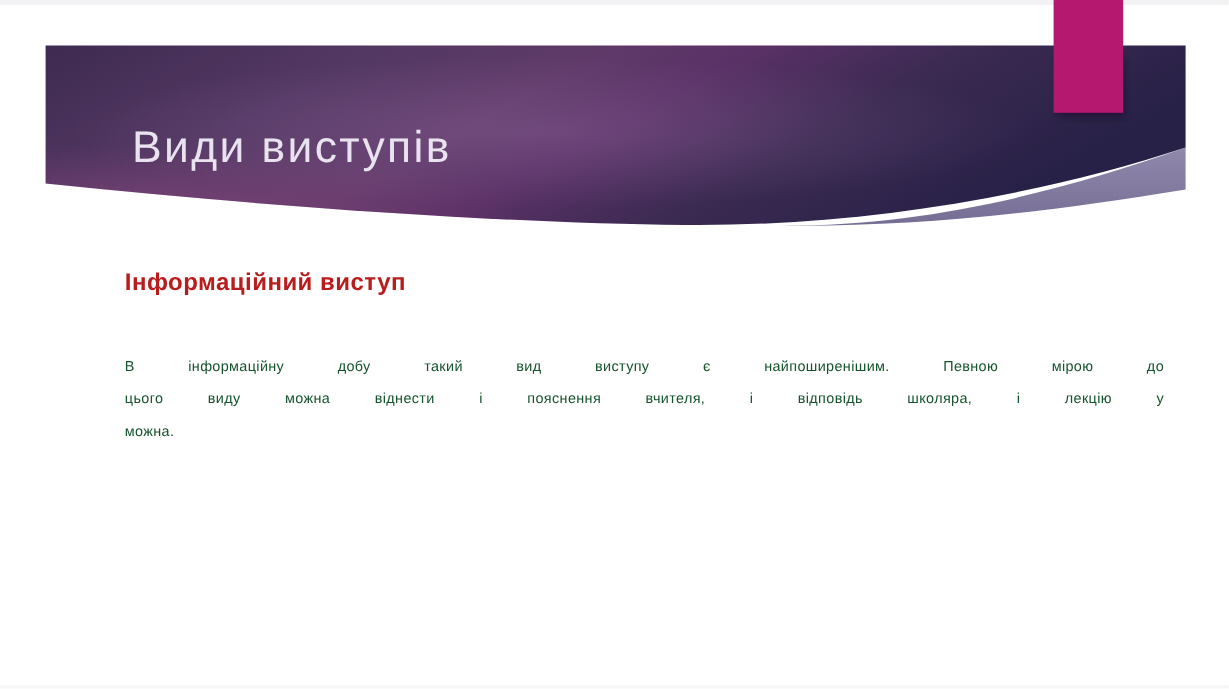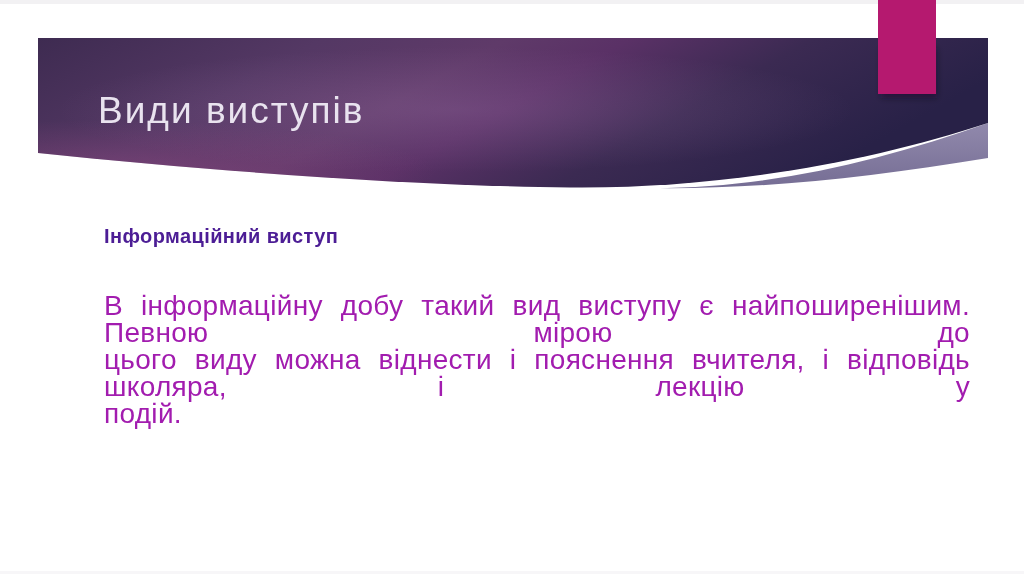--- a/index.html
+++ b/index.html
@@ -29,47 +29,47 @@
   }
   .header-svg {
     position: absolute;
     top: 0; left: 0;
     display: block;
   }
   .slide-title {
     position: absolute;
     left: 98px;
     top: 92px;
-    margin: 0;
+    margin: 12px;
     font-size: 37px;
     font-weight: 400;
     line-height: 1;
     letter-spacing: 2px;
     color: #e9e3ef;
   }
   .content-heading {
     position: absolute;
     left: 104px;
     top: 226px;
     margin: 0;
     font-size: 20px;
     font-weight: 700;
     line-height: 1;
     letter-spacing: 0.4px;
-    color: #4c1d95;
+    color: #b91c1c;
   }
   .paragraph {
     position: absolute;
     left: 104px;
     top: 292px;
     width: 866px;
-    font-size: 28px;
+    font-size: 12px;
     line-height: 27px;
     letter-spacing: 0.3px;
-    color: #a21caf;
+    color: #14532d;
   }
   .jline {
     text-align: justify;
     text-align-last: justify;
   }
   .jline.last {
     text-align-last: left;
   }
 </style>
 </head>
@@ -116,18 +116,18 @@
     <rect x="878" y="0" width="58" height="94" fill="#B5196F"></rect>
   </svg>
 
   <h1 class="slide-title">Види виступів</h1>
 
   <h2 class="content-heading">Інформаційний виступ</h2>
 
   <div class="paragraph">
     <div class="jline">В інформаційну добу такий вид виступу є найпоширенішим. Певною мірою до</div>
     <div class="jline">цього виду можна віднести і пояснення вчителя, і відповідь школяра, і лекцію у</div>
-    <div class="jline last">подій.</div>
+    <div class="jline last">можна.</div>
   </div>
 
   <div class="bottom-strip"></div>
 
 </div>
 
 </body></html>

